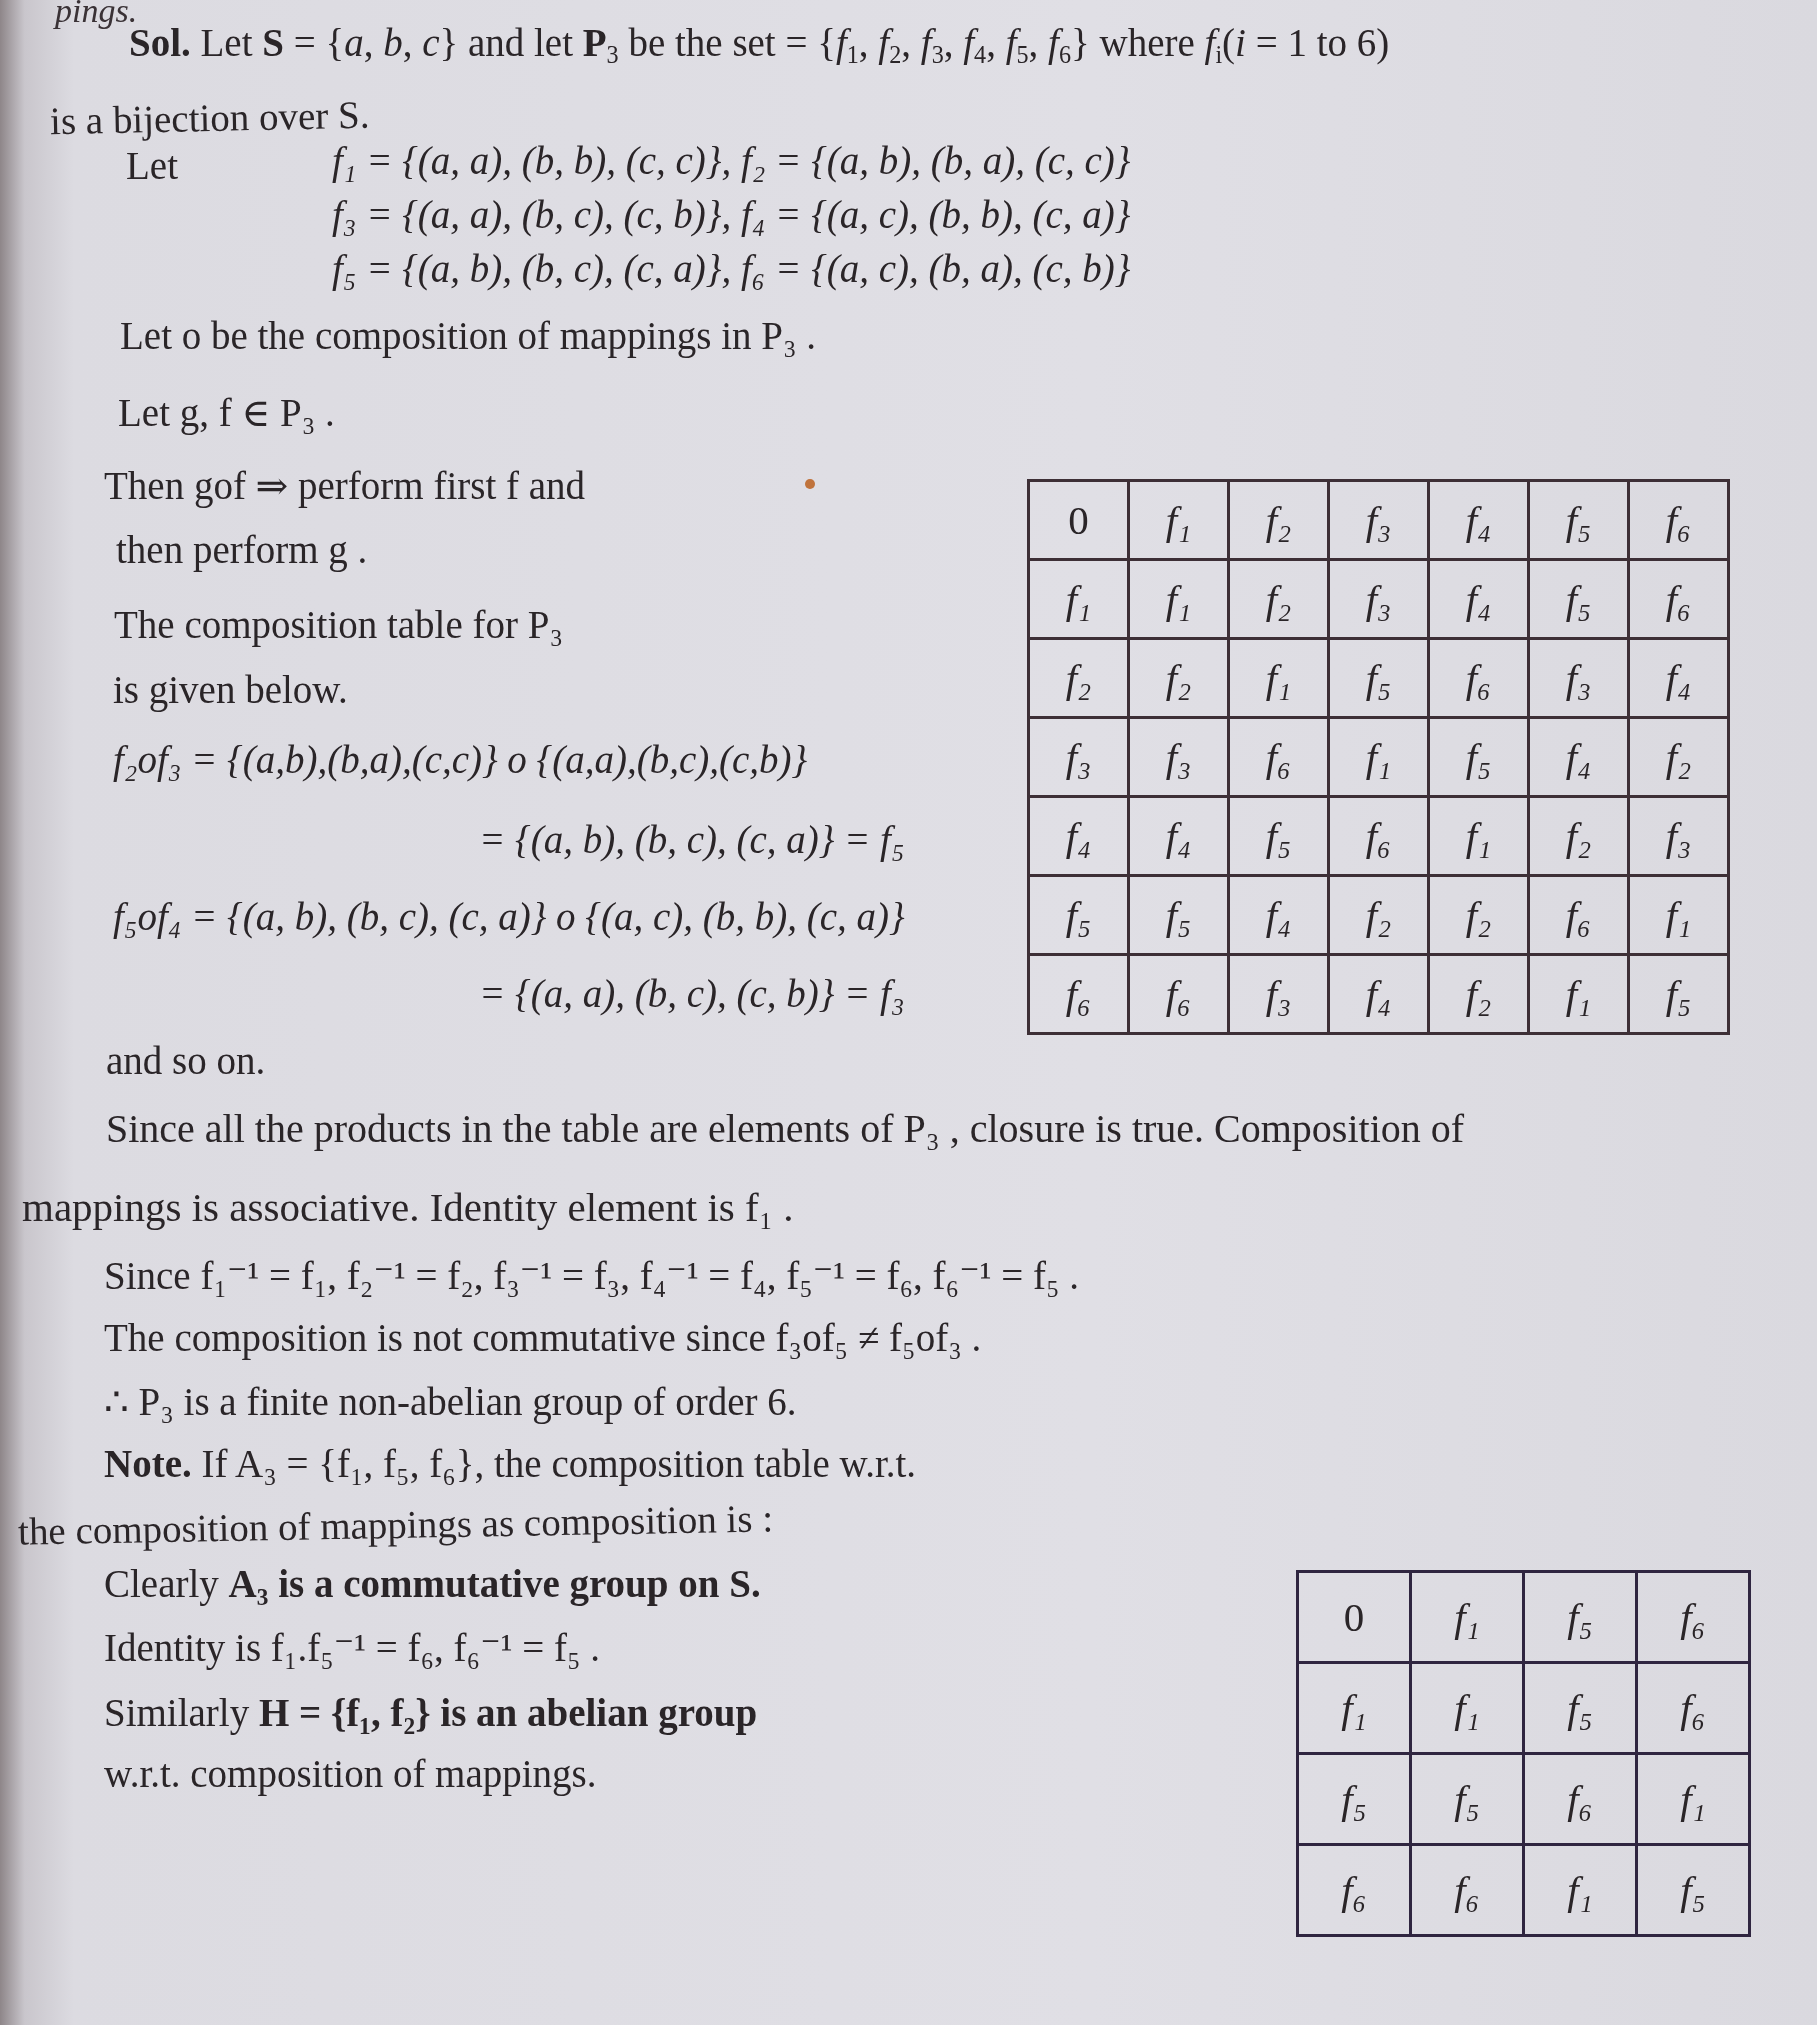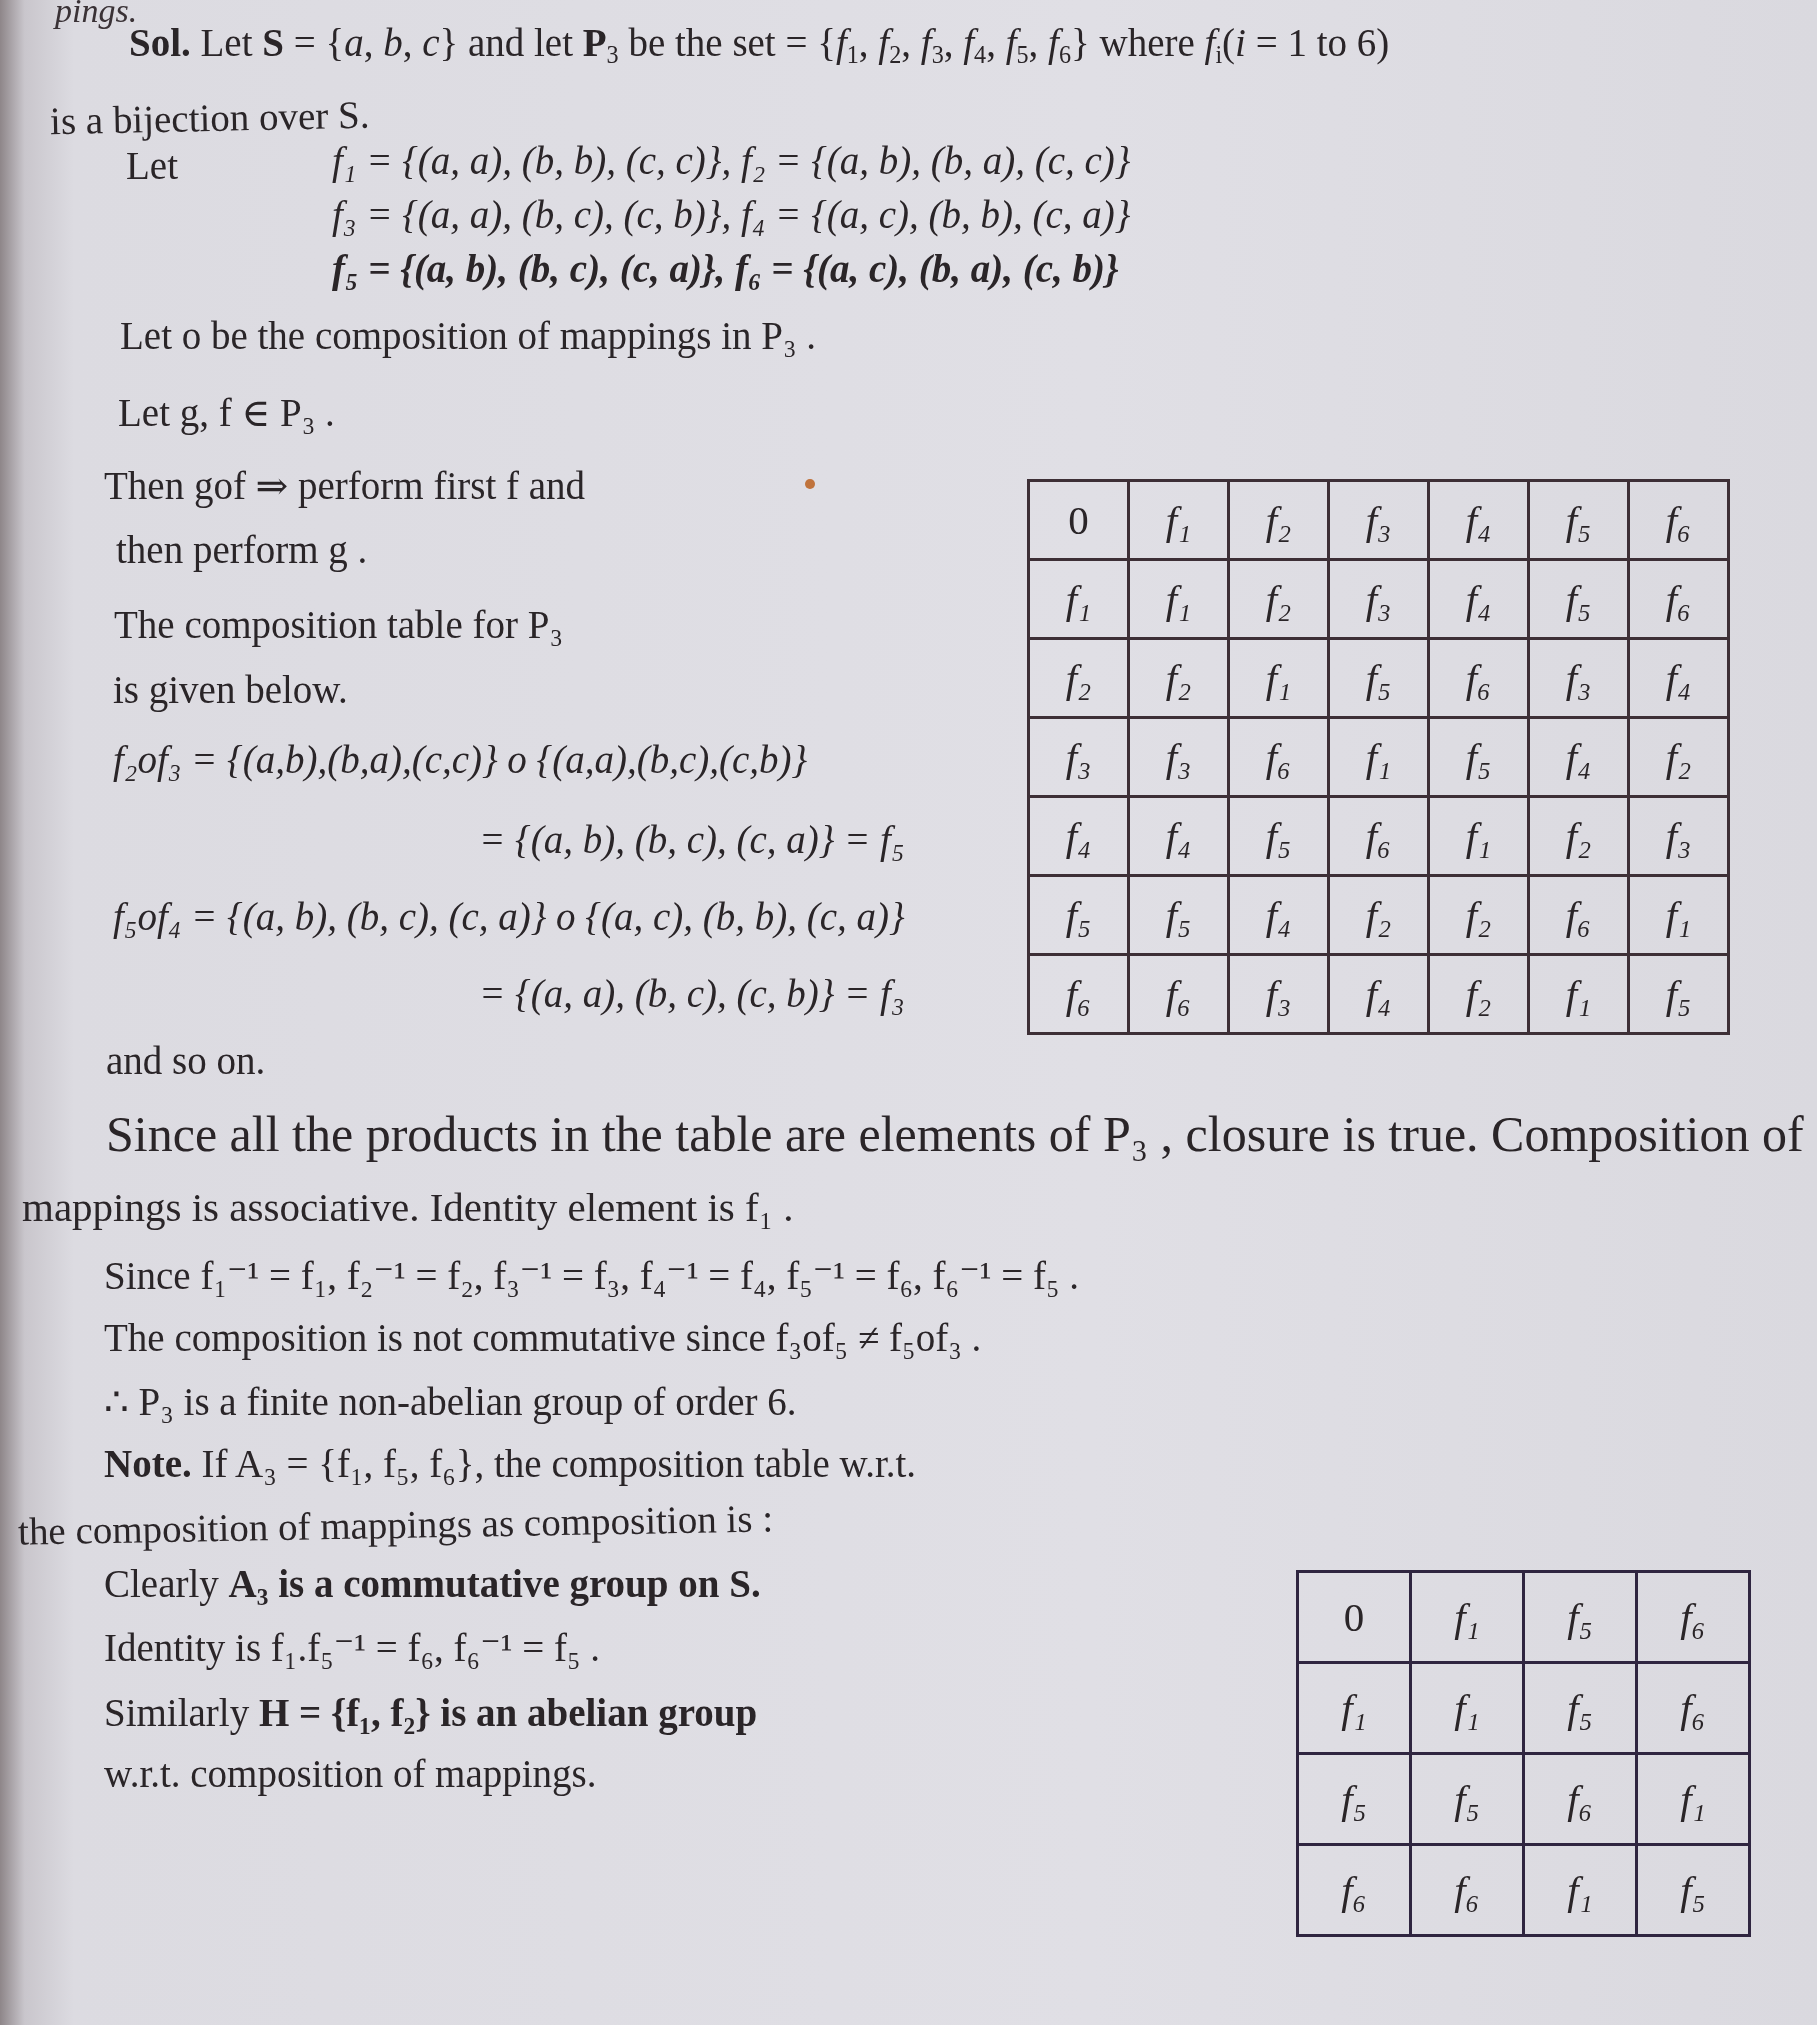--- a/index.html
+++ b/index.html
@@ -31,37 +31,37 @@
 
 <div class="line" style="left:129px;top:23px;">
   <b>Sol.</b>
   <span>Let <b>S</b> = {<i>a</i>, <i>b</i>, <i>c</i>} and let <b>P</b><sub>3</sub> be the set = {<i>f</i><sub>1</sub>, <i>f</i><sub>2</sub>, <i>f</i><sub>3</sub>, <i>f</i><sub>4</sub>, <i>f</i><sub>5</sub>, <i>f</i><sub>6</sub>} where <i>f<sub>i</sub></i>(<i>i</i> = 1 to 6)</span>
 </div>
 <div class="line" style="left:50px;top:98px;transform:rotate(-1.2deg);">is a bijection over S.</div>
 
 <div class="line" style="left:126px;top:146px;">Let</div>
 <div class="line m" style="left:332px;top:141px;">f₁ = {(a, a), (b, b), (c, c)}, f₂ = {(a, b), (b, a), (c, c)}</div>
 <div class="line m" style="left:332px;top:195px;">f₃ = {(a, a), (b, c), (c, b)}, f₄ = {(a, c), (b, b), (c, a)}</div>
-<div class="line m" style="left:332px;top:249px;font-weight:bold;">f₅ = {(a, b), (b, c), (c, a)}, f₆ = {(a, c), (b, a), (c, b)}</div>
+<div class="line m" style="left:332px;top:249px;">f₅ = {(a, b), (b, c), (c, a)}, f₆ = {(a, c), (b, a), (c, b)}</div>
 
 <div class="line" style="left:120px;top:316px;">Let o be the composition of mappings in P₃ .</div>
 <div class="line" style="left:118px;top:393px;">Let g, f ∈ P₃ .</div>
 <div class="line" style="left:104px;top:466px;">Then gof ⇒ perform first f and</div>
 <div class="dot" style="left:805px;top:479px;"></div>
 <div class="line" style="left:116px;top:530px;">then perform g .</div>
 <div class="line" style="left:114px;top:605px;">The composition table for P₃</div>
 <div class="line" style="left:113px;top:670px;">is given below.</div>
 
 <div class="line m" style="left:113px;top:740px;">f₂of₃ = {(a,b),(b,a),(c,c)} o {(a,a),(b,c),(c,b)}</div>
 <div class="line m" style="left:479px;top:820px;">= {(a, b), (b, c), (c, a)} = f₅</div>
 <div class="line m" style="left:113px;top:897px;text-align:right;">f₅of₄ = {(a, b), (b, c), (c, a)} o {(a, c), (b, b), (c, a)}</div>
 <div class="line m" style="left:479px;top:974px;">= {(a, a), (b, c), (c, b)} = f₃</div>
 
 <div class="line" style="left:106px;top:1041px;">and so on.</div>
-<div class="line" style="left:106px;top:1109px;font-size:50px;">Since all the products in the table are elements of P₃ , closure is true. Composition of</div>
+<div class="line" style="left:106px;top:1109px;font-size:40px;">Since all the products in the table are elements of P₃ , closure is true. Composition of</div>
 <div class="line" style="left:22px;top:1187px;font-size:41px;">mappings is associative. Identity element is f₁ .</div>
 <div class="line" style="left:104px;top:1256px;">Since f₁⁻¹ = f₁, f₂⁻¹ = f₂, f₃⁻¹ = f₃, f₄⁻¹ = f₄, f₅⁻¹ = f₆, f₆⁻¹ = f₅ .</div>
 <div class="line" style="left:104px;top:1318px;">The composition is not commutative since f₃of₅ ≠ f₅of₃ .</div>
 <div class="line" style="left:104px;top:1382px;">∴ P₃ is a finite non-abelian group of order 6.</div>
 
 <div class="line" style="left:104px;top:1444px;">
   <b>Note.</b>
   <span>If A₃ = {f₁, f₅, f₆}, the composition table w.r.t.</span>
 </div>
 <div class="line" style="left:18.4px;top:1505px;transform:rotate(-1deg);">the composition of mappings as composition is :</div>

